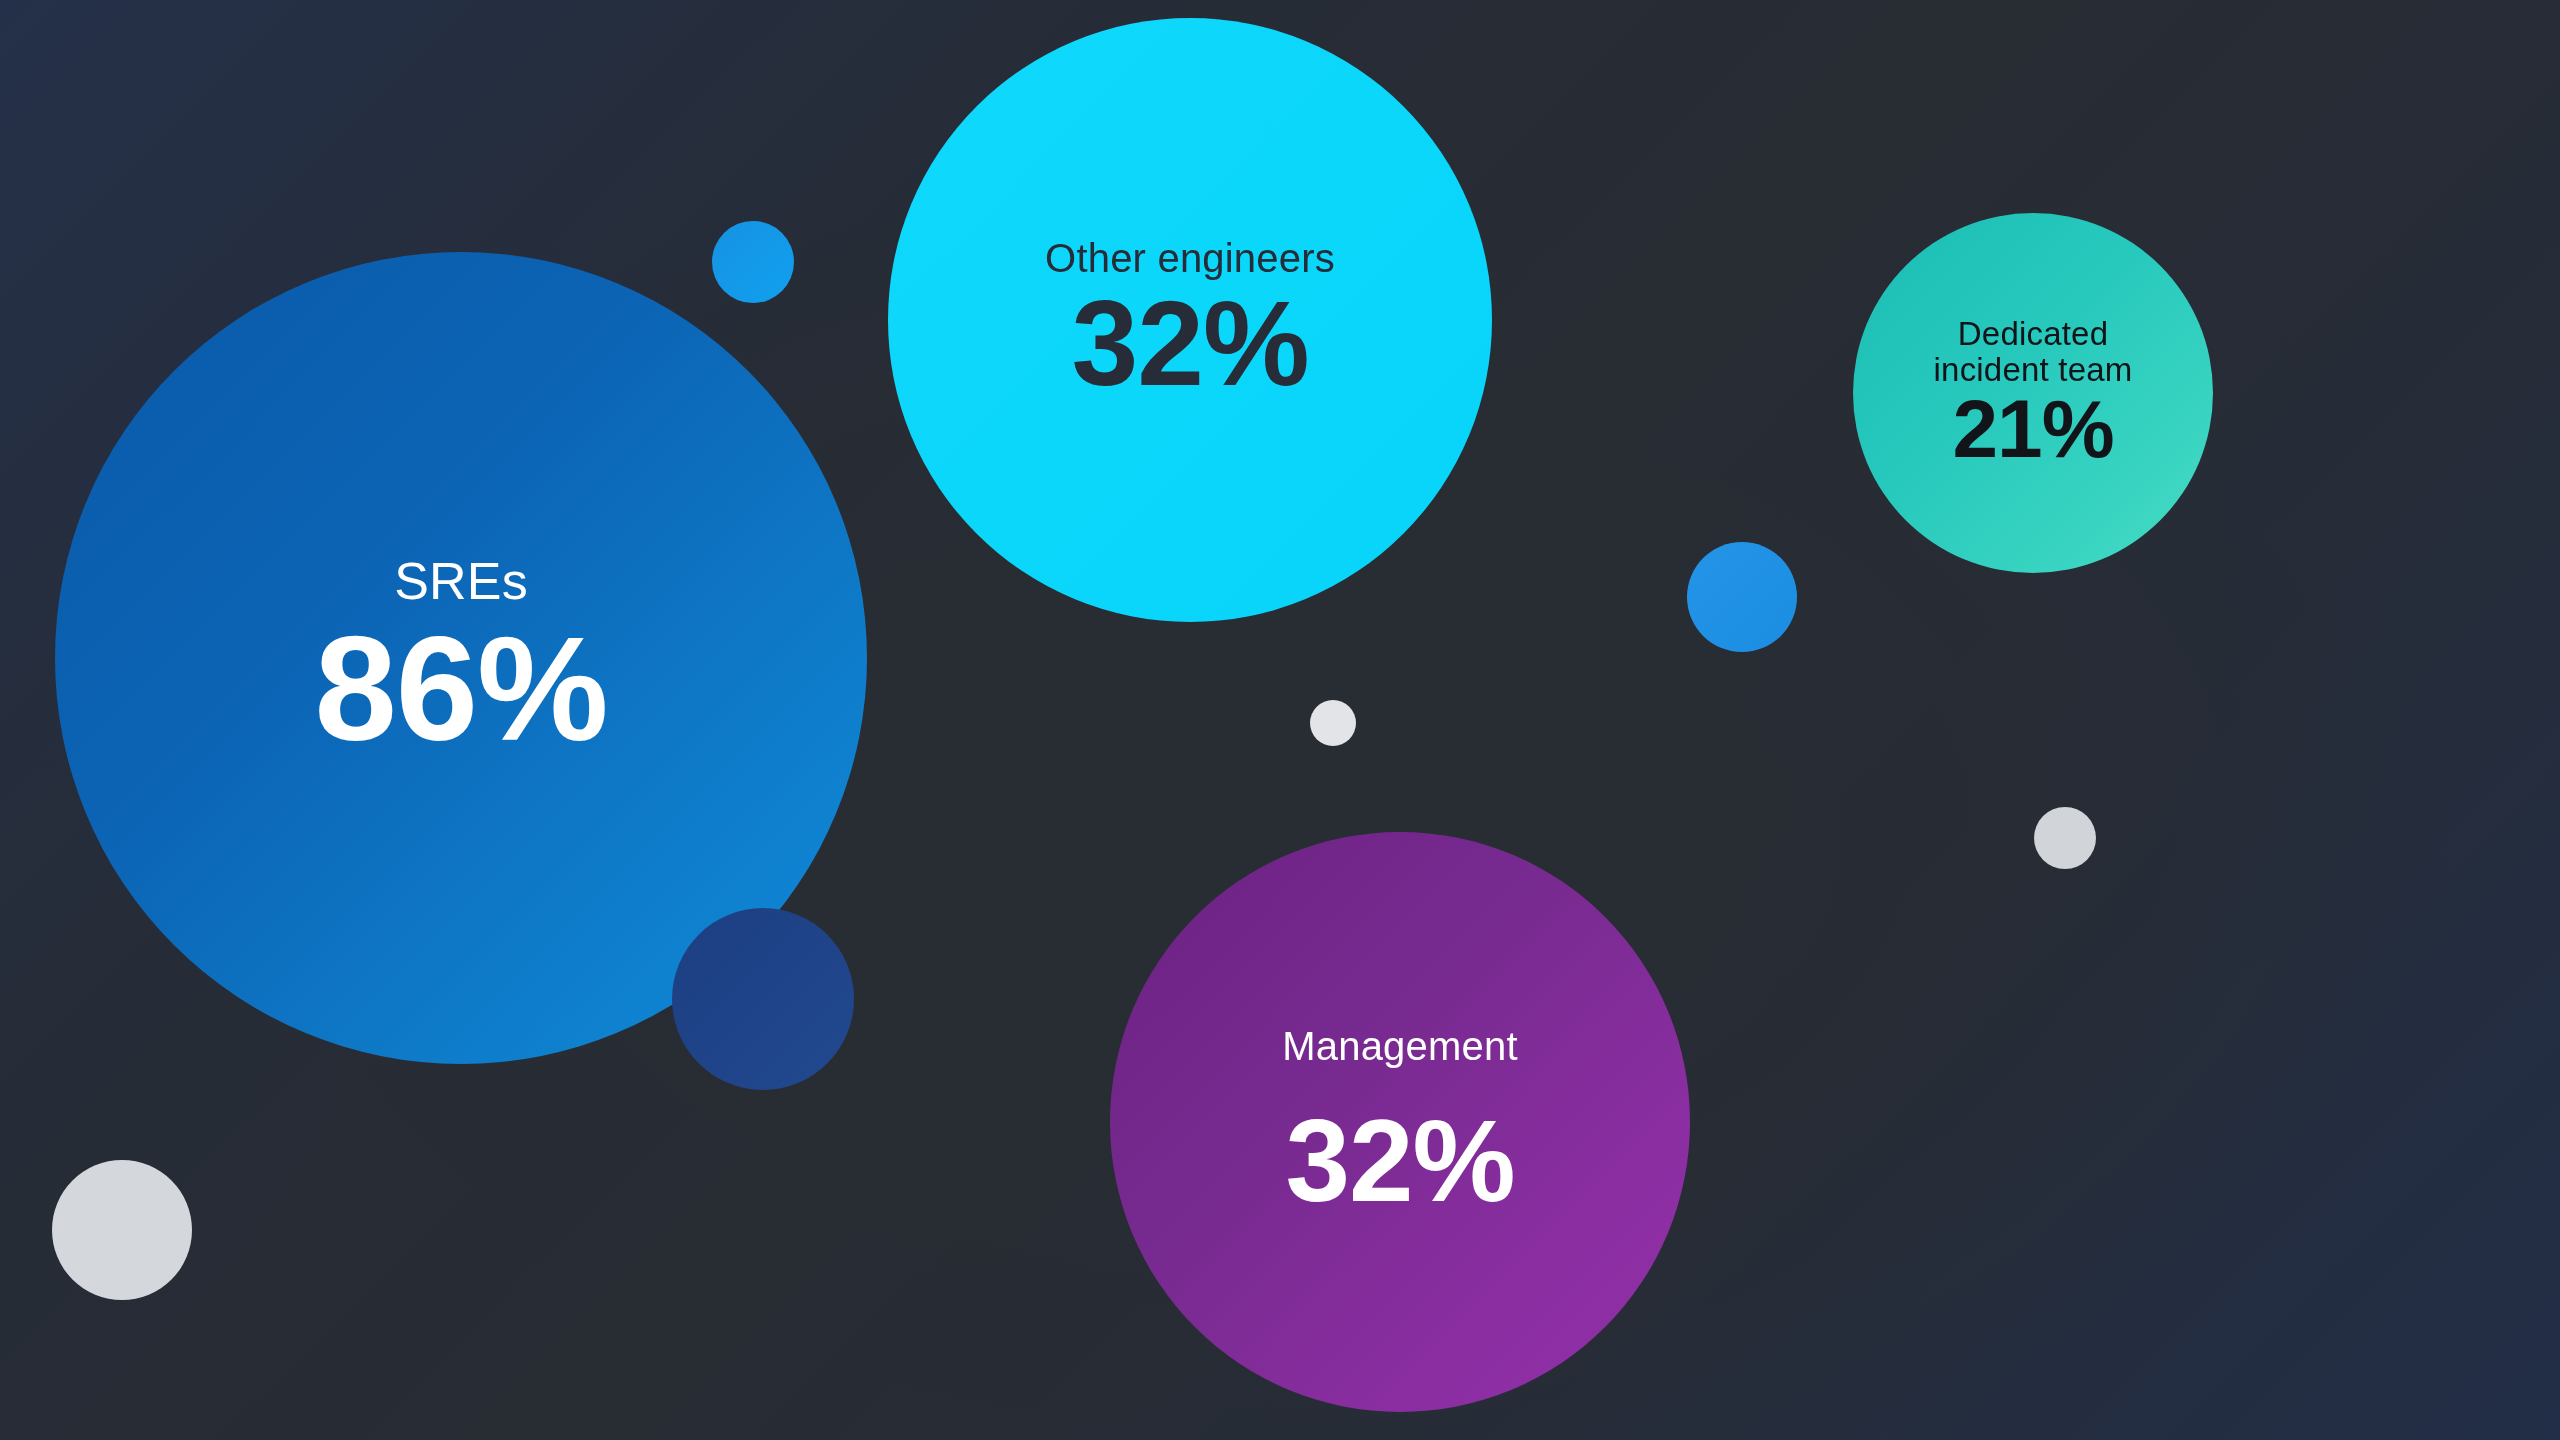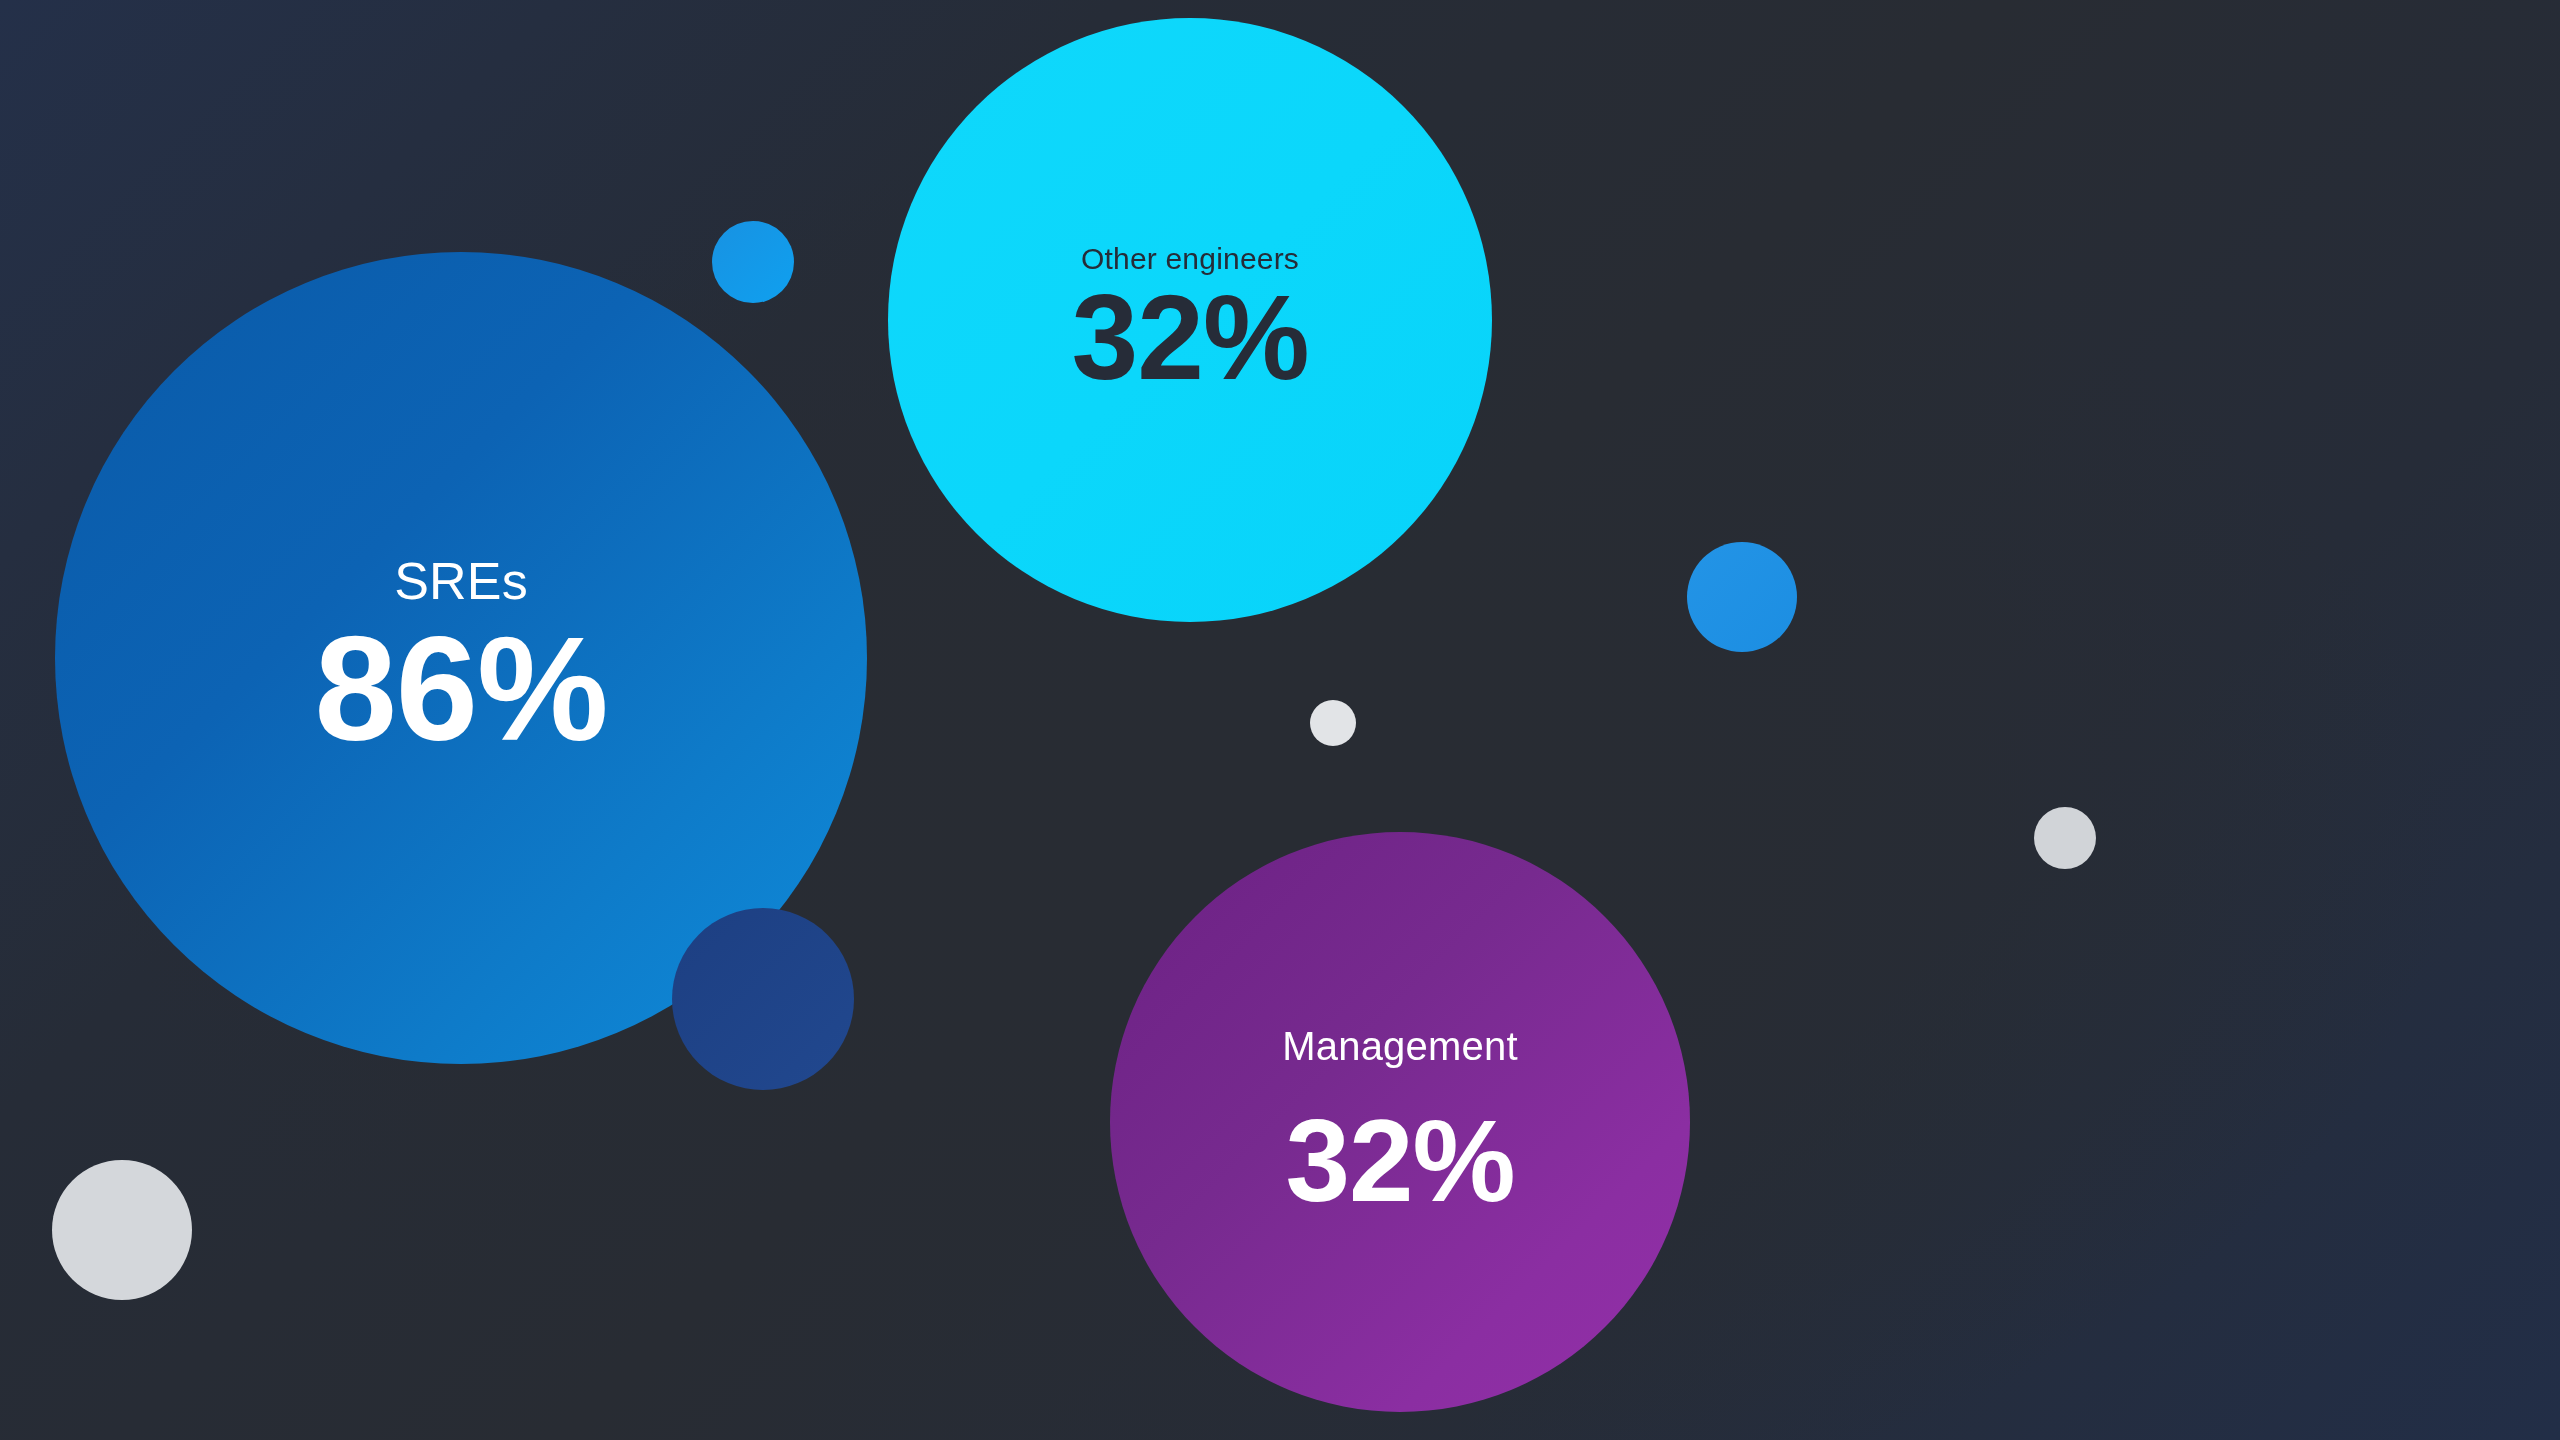--- a/index.html
+++ b/index.html
@@ -54,21 +54,21 @@
   #bubble-sres .b-label { font-size: 52px; margin-bottom: 6px; }
   #bubble-sres .b-value { font-size: 148px; }
 
   
   #bubble-other-engineers {
     left: 888px; top: 18px;
     width: 604px; height: 604px;
     background-image: linear-gradient(135deg, #0fd8fb 0%, #0bd7fb 50%, #08d3fa 100%);
     color: #262c38;
   }
-  #bubble-other-engineers .b-label { font-size: 30px; margin-bottom: 2px; }
+  #bubble-other-engineers .b-label { font-size: 40px; margin-bottom: 2px; }
   #bubble-other-engineers .b-value { font-size: 120px; }
 
   
   #bubble-dedicated-incident-team {
     left: 1853px; top: 213px;
     width: 360px; height: 360px;
     background-image: linear-gradient(135deg, #1bbcb4 0%, #28c9bd 45%, #45dcc4 100%);
     color: #111418;
   }
   #bubble-dedicated-incident-team .b-label { font-size: 33px; margin-bottom: 0px; }
@@ -107,20 +107,25 @@
     <span class="b-value">86%</span>
   </div>
 
   <div class="dot" id="dot-blue-navy-sres"></div>
 
   <div class="bubble" id="bubble-other-engineers">
     <span class="b-label">Other engineers</span>
     <span class="b-value">32%</span>
   </div>
 
+  <div class="bubble" id="bubble-dedicated-incident-team">
+    <span class="b-label">Dedicated</span>
+    <span class="b-label">incident team</span>
+    <span class="b-value">21%</span>
+  </div>
 
   <div class="bubble" id="bubble-management">
     <span class="b-label">Management</span>
     <span class="b-value">32%</span>
   </div>
 
   <div class="dot" id="dot-blue-mid-right"></div>
   <div class="dot" id="dot-gray-center"></div>
   <div class="dot" id="dot-gray-right"></div>
 

